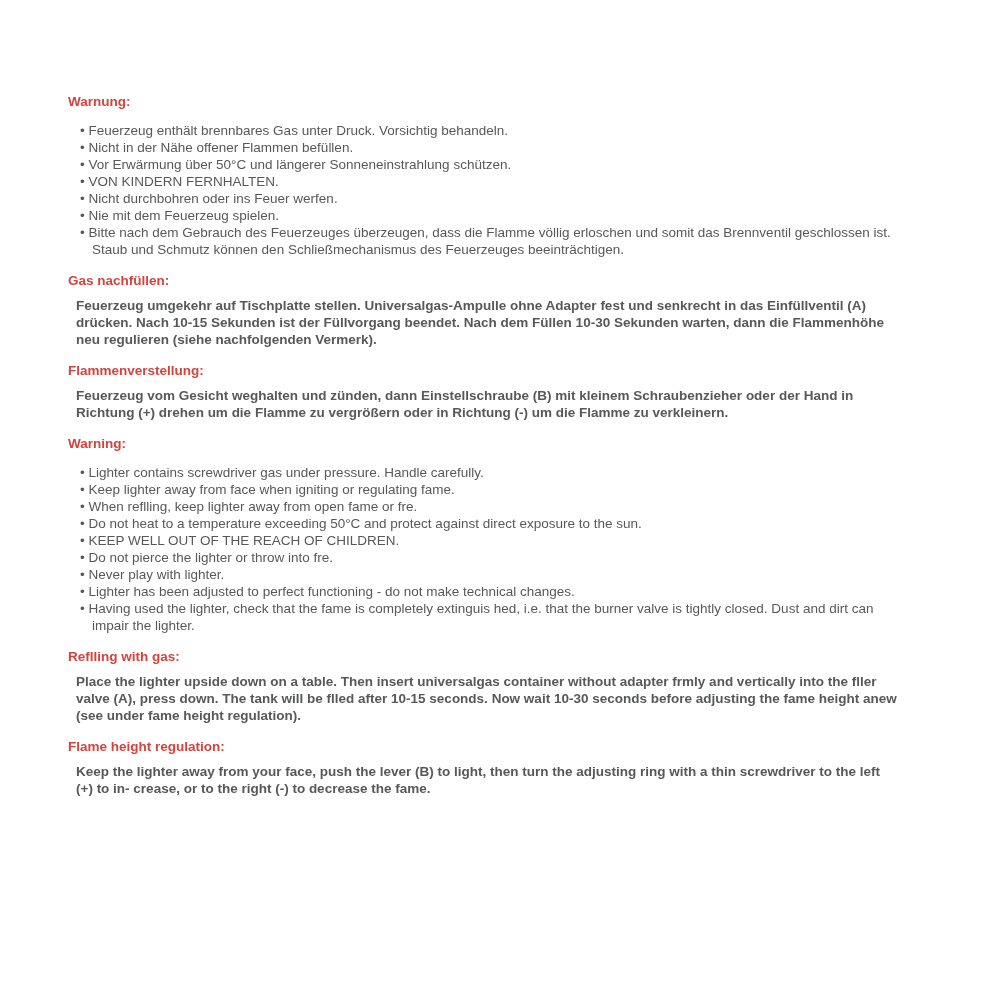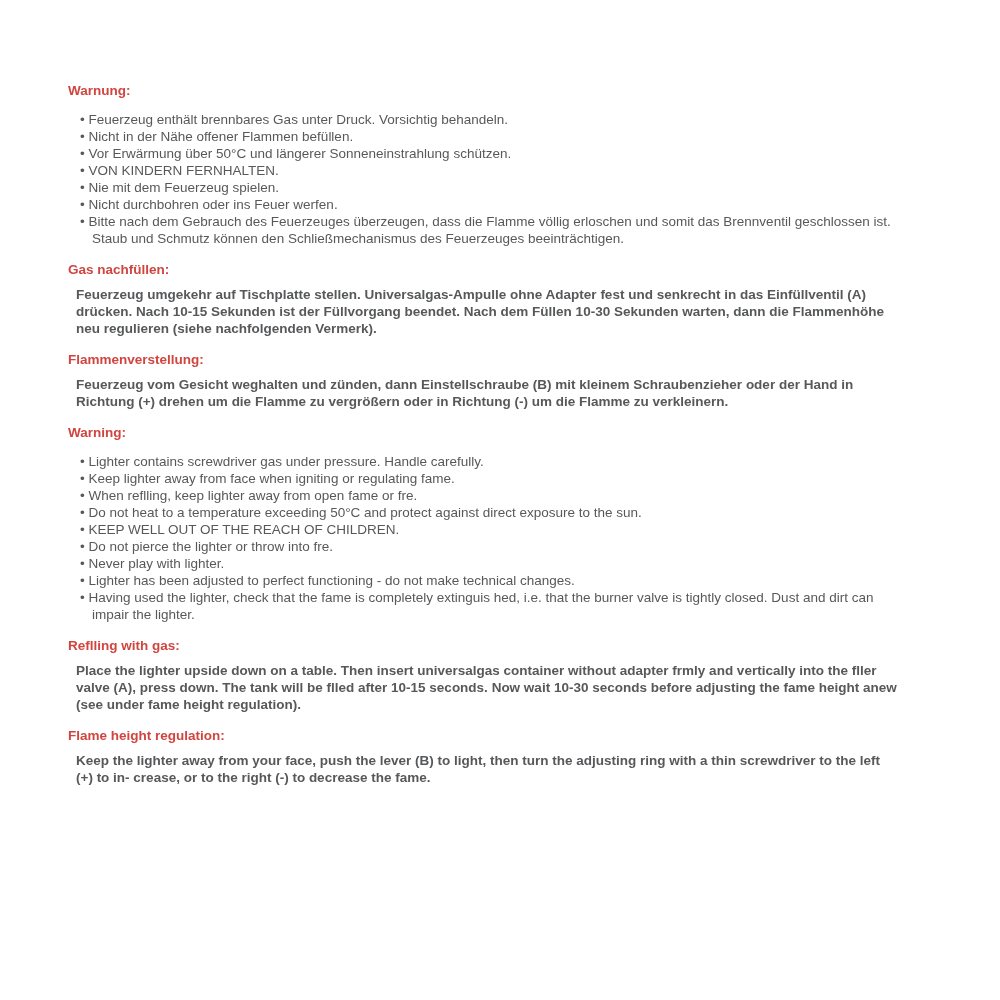--- a/index.html
+++ b/index.html
@@ -10,21 +10,21 @@
   body {
     width: 1000px;
     height: 1000px;
     position: relative;
     font-family: "Liberation Sans", sans-serif;
     overflow: hidden;
   }
   .page {
     position: absolute;
     left: 68px;
-    top: 82px;
+    top: 93px;
     width: 838px;
     color: #57585a;
     font-size: 13.5px;
     line-height: 17px;
   }
   .section { margin: 0 0 14px 0; }
   .section:last-child { margin-bottom: 0; }
   .heading {
     color: #d0453f;
     font-weight: bold;
@@ -58,22 +58,22 @@
 
 <div class="page">
 
   <div class="section">
     <p class="heading">Warnung:</p>
     <ul class="bullets">
       <li><span class="marker">•</span> <span class="bullet-text">Feuerzeug enthält brennbares Gas unter Druck. Vorsichtig behandeln.</span></li>
       <li><span class="marker">•</span> <span class="bullet-text">Nicht in der Nähe offener Flammen befüllen.</span></li>
       <li><span class="marker">•</span> <span class="bullet-text">Vor Erwärmung über 50°C und längerer Sonneneinstrahlung schützen.</span></li>
       <li><span class="marker">•</span> <span class="bullet-text">VON KINDERN FERNHALTEN.</span></li>
+      <li><span class="marker">•</span> <span class="bullet-text">Nicht durchbohren oder ins Feuer werfen.</span></li>
       <li><span class="marker">•</span> <span class="bullet-text">Nie mit dem Feuerzeug spielen.</span></li>
-      <li><span class="marker">•</span> <span class="bullet-text">Nicht durchbohren oder ins Feuer werfen.</span></li>
       <li><span class="marker">•</span> <span class="bullet-text">Bitte nach dem Gebrauch des Feuerzeuges überzeugen, dass die Flamme völlig erloschen und somit das Brennventil geschlossen ist. Staub und Schmutz können den Schließmechanismus des Feuerzeuges beeinträchtigen.</span></li>
     </ul>
   </div>
 
   <div class="section">
     <p class="heading">Gas nachfüllen:</p>
     <p class="para">Feuerzeug umgekehr auf Tischplatte stellen. Universalgas-Ampulle ohne Adapter fest und senkrecht in das Einfüllventil (A) drücken. Nach 10-15 Sekunden ist der Füllvorgang beendet. Nach dem Füllen 10-30 Sekunden warten, dann die Flammenhöhe neu regulieren (siehe nachfolgenden Vermerk).</p>
   </div>
 
   <div class="section">

